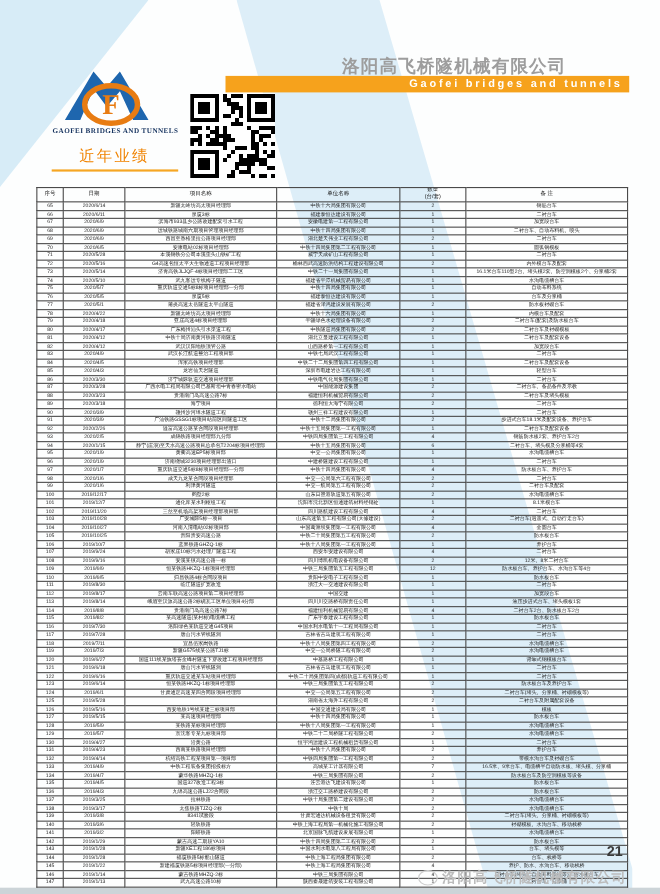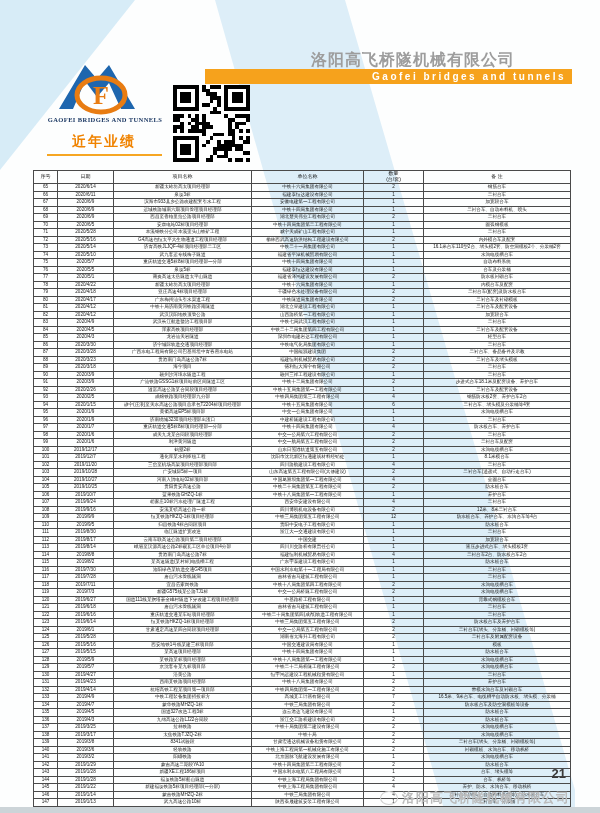--- a/index.html
+++ b/index.html
@@ -39,21 +39,21 @@
     padding-right:6px;
   }
   .logo-wrap{position:absolute;left:57px;top:57px;width:100px;height:58px;}
   .logo-caption{
     position:absolute;left:40px;top:116px;width:130px;text-align:center;
     font-family:"Liberation Serif",serif;font-weight:bold;font-size:6.5px;
     color:#16335f;letter-spacing:0.4px;
   }
   .section-title{
     position:absolute;left:72px;top:133px;width:120px;
-    color:#f08300;font-weight:bold;font-size:14px;letter-spacing:2px;
+    color:#f08300;font-weight:normal;font-size:14px;letter-spacing:2px;
   }
   .section-underline{
     position:absolute;left:47px;top:154px;width:115px;height:2px;background:#f6a623;
   }
   .qr{position:absolute;left:173px;top:85px;width:77px;height:77px;background:#fff;}
   
   .perf-table{
     position:absolute;left:33px;top:170px;width:537px;
     border-collapse:collapse;table-layout:fixed;
     font-size:4.6px;color:#1c1c1c;

